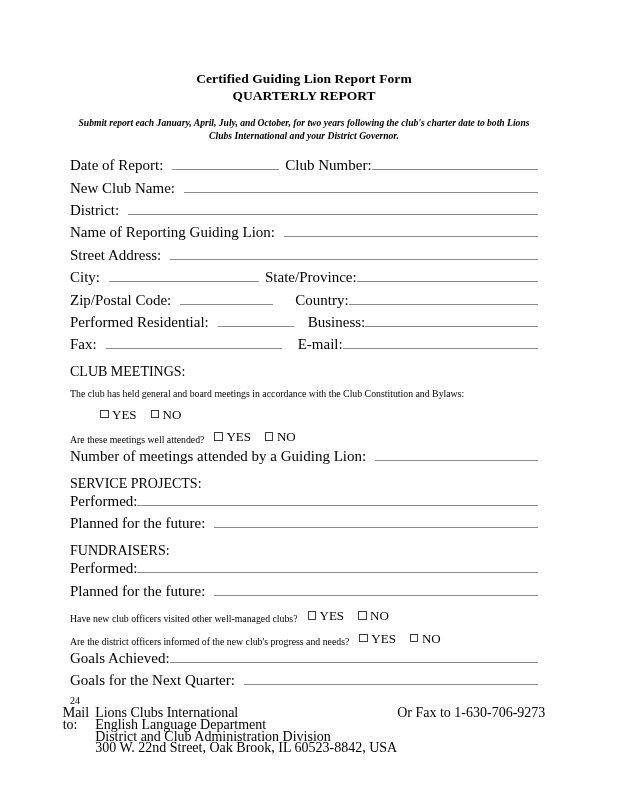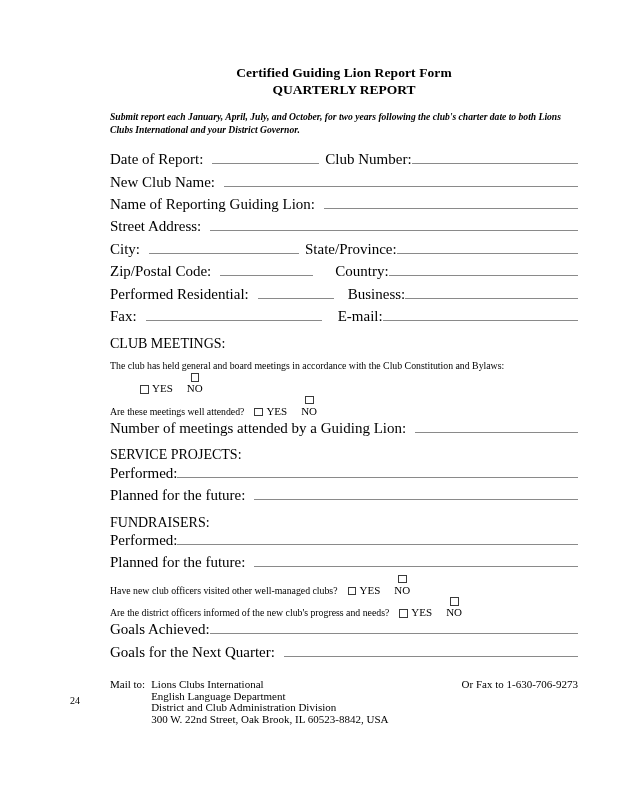--- a/index.html
+++ b/index.html
@@ -20,23 +20,22 @@
     position: absolute;
     left: 0; top: 0;
     width: 618px;
     height: 800px;
     background: #fff;
   }
 
   .content {
     position: absolute;
     left: 70px;
-    top: 6px;
+    top: 12px;
     width: 468px;
-    margin-left: 40px;
   }
 
   
   .title-block {
     padding-top: 58px;
     text-align: center;
   }
   .title-line1 {
     font-size: 13.5px;
     font-weight: bold;
@@ -48,21 +47,21 @@
     font-weight: bold;
     line-height: 17px;
   }
 
   .intro {
     margin-top: 13px;
     font-size: 9.6px;
     font-style: italic;
     font-weight: bold;
     line-height: 12.5px;
-    text-align: left;
+    text-align: center;
   }
 
   
   .rows {
     margin-top: 12px;
   }
   .row {
     display: flex;
     align-items: center;
     height: 22.4px;
@@ -110,42 +109,42 @@
     height: 6.5px;
     border: 1px solid #3a3a3a;
     margin-right: 3.5px;
     vertical-align: baseline;
     position: relative;
     top: -0.5px;
     background: #fff;
   }
   .opt {
     display: inline-flex;
-    align-items: flex-end;
-    font-size: 11px;
+    align-items: center;
+    font-size: 13px;
     margin-right: 14px;
   }
-  .opt:last-child { margin-right: 0; flex-direction: column; }
+  .opt:last-child { margin-right: 0; }
 
   .cb-row {
     height: 22.4px;
     display: flex;
     align-items: flex-end;
     font-size: 9.8px;
   }
   .cb-row.indent { padding-left: 30px; }
   .cb-row .qtext { margin-right: 10px; }
 
   
   .mail {
     margin-top: 16px;
     display: flex;
-    justify-content: space-between;
+    justify-content: center;
     align-items: flex-start;
-    font-size: 11px;
+    font-size: 14px;
     line-height: 11.6px;
   }
   .mail-left { display: flex; }
   .mail-to { padding-right: 6px; }
   .mail-addr div { white-space: nowrap; }
   .mail-right { white-space: nowrap; padding-top: 0px; }
 
   
   .page-number {
     position: absolute;
@@ -174,20 +173,24 @@
         <span class="fill short" style="width:107px"></span>
         <span class="lbl tight" style="padding-left:6px">Club Number:</span>
         <span class="fill"></span>
       </div>
 
       <div class="row">
         <span class="lbl gap">New Club Name:</span>
         <span class="fill"></span>
       </div>
 
+      <div class="row">
+        <span class="lbl gap">District:</span>
+        <span class="fill"></span>
+      </div>
 
       <div class="row">
         <span class="lbl gap">Name of Reporting Guiding Lion:</span>
         <span class="fill"></span>
       </div>
 
       <div class="row">
         <span class="lbl gap">Street Address:</span>
         <span class="fill"></span>
       </div>

